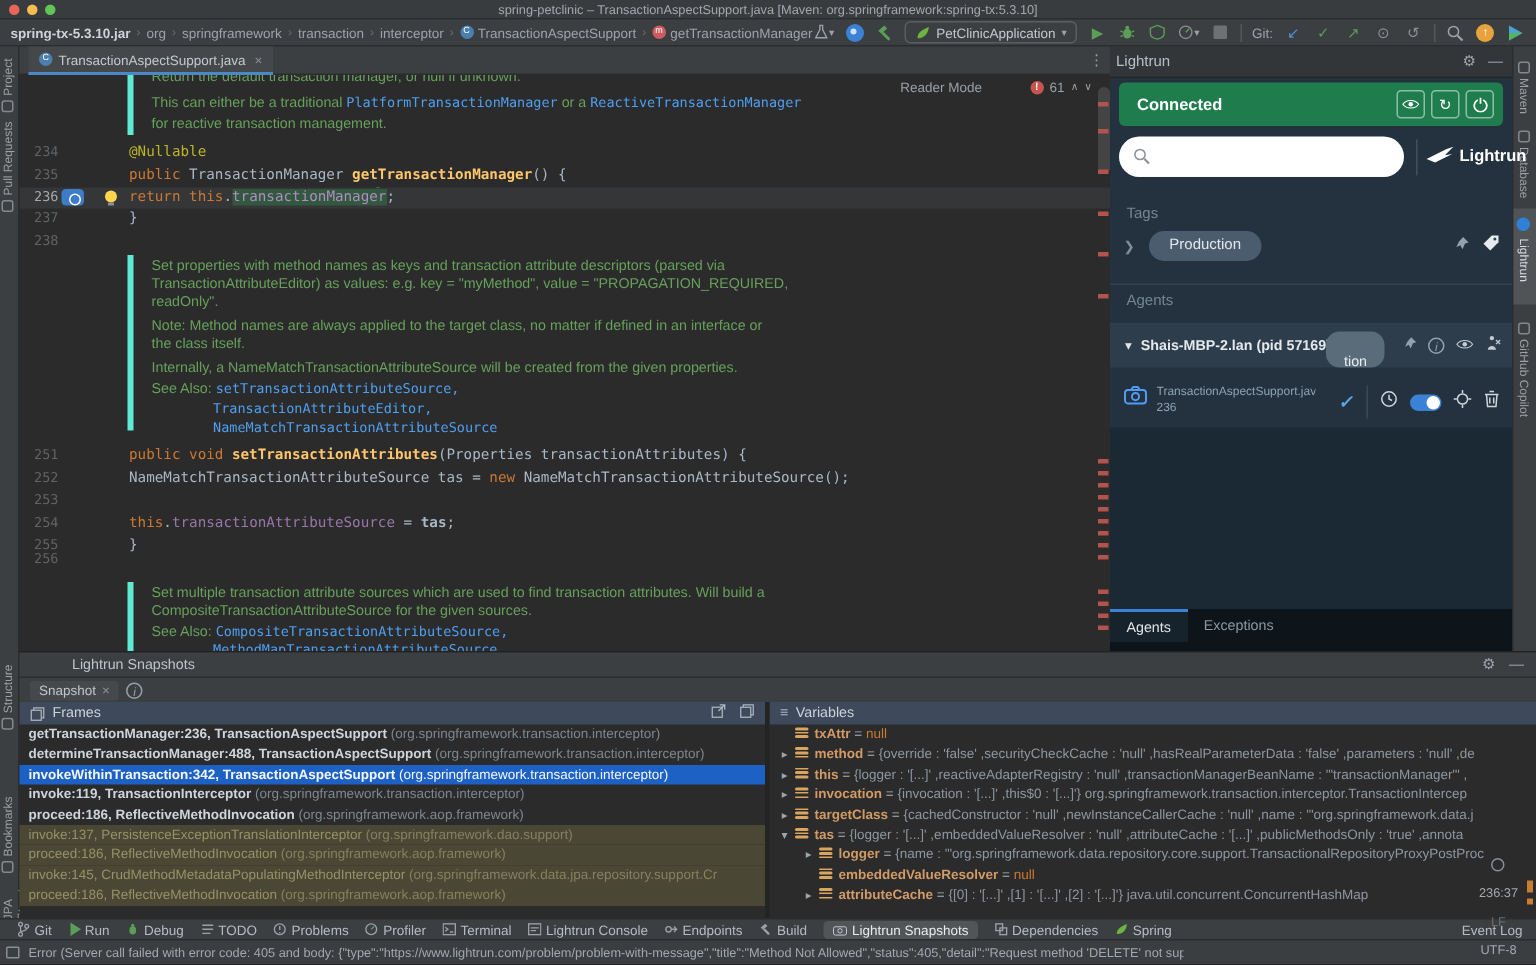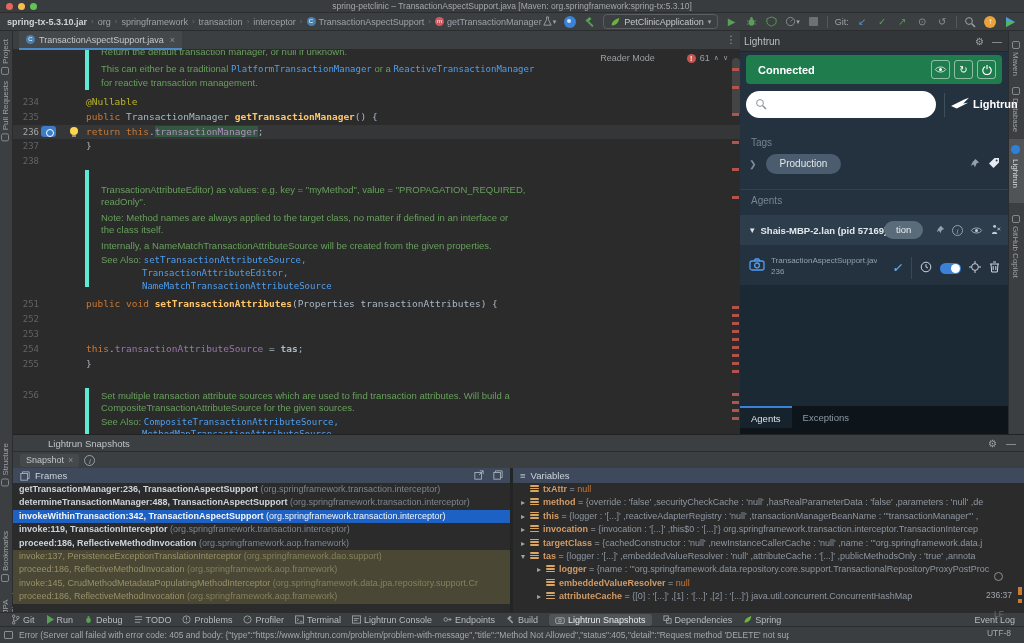--- a/index.html
+++ b/index.html
@@ -94,21 +94,21 @@
   .tagrow{position:absolute;left:0px;top:120px;width:268px;height:26px;display:flex;align-items:center;}
   .tag-chev{color:#7f8f9a;font-size:9px;margin-left:9px;}
   .tagpill{margin-left:9px;background:#4a5c6d;border-radius:10px;height:20px;line-height:20px;padding:0 14px;font-size:10px;color:#e2e7ea;}
   .tagrow .ics{margin-left:auto;display:flex;gap:8px;padding-right:8px;align-items:center;}
   .lr-hr{position:absolute;left:0;top:158px;width:268px;height:1px;background:#34404a;}
   .agentrow{position:absolute;left:0;top:184px;width:268px;height:30px;background:#2d3d4b;display:flex;align-items:center;}
   .agentrow .chv{color:#dfe6ea;font-size:9px;margin-left:10px;}
   .agentrow .nm{margin-left:6px;font-size:9.5px;font-weight:bold;color:#e4e9ed;white-space:nowrap;}
   .agentrow .cnt{margin-left:3px;font-size:9.5px;color:#4f9cf5;}
   .ag-overlay{position:absolute;left:144px;top:6px;background:#5a6b7a;border-radius:9px;height:18px;line-height:18px;
-              padding:0 12px;font-size:9.5px;color:#e8edf1;}
+              padding:12px 12px;font-size:9.5px;color:#e8edf1;}
   .agentrow .ics{margin-left:auto;display:flex;gap:7px;padding-right:7px;align-items:center;}
   .snaprow{position:absolute;left:0;top:220px;width:268px;height:34px;display:flex;align-items:flex-start;}
   .snap-cam{margin:6px 0 0 9px;}
   .snaptext{margin:4px 0 0 6px;width:106px;font-size:8px;color:#8fa1af;line-height:11px;}
   .snaptext div{white-space:nowrap;overflow:hidden;}
   .snap-ics{margin-left:auto;display:flex;gap:8px;padding-right:8px;align-items:center;height:34px;}
   .swoosh{color:#58a6e8;font-weight:bold;font-size:12px;transform:skewX(-12deg);}
   .snap-div{width:1px;height:22px;background:#3a4855;}
   .toggle{width:21px;height:11px;border-radius:6px;background:#3b82d6;position:relative;}
   .toggle:after{content:"";position:absolute;right:1px;top:1px;width:9px;height:9px;border-radius:50%;background:#fff;}
@@ -349,31 +349,32 @@
         </span>
       </div>
       <div class="sthumb"></div>
       <div class="caret-bar"></div>
     <div class="crow" style="top: 45px;"><span class="gut">234</span><span class="ctext"><span class="tk-ann">@Nullable</span></span></div>
         <div class="crow" style="top: 60px;"><span class="gut">235</span><span class="ctext"><span class="tk-kw">public </span><span class="tk-pl">TransactionManager </span><span class="tk-m">getTransactionManager</span><span class="tk-pl">() {</span></span></div>
         <div class="crow cur" style="top: 75px;"><span class="gut">236</span><span class="cam"></span><span class="bulb"></span><span class="ctext"><span class="tk-kw">return </span><span class="tk-kw">this</span><span class="tk-pl">.</span><span class="tk-hl">transactionManager</span><span class="tk-pl">;</span></span></div>
         <div class="crow" style="top: 89px;"><span class="gut">237</span><span class="ctext"><span class="tk-pl">}</span></span></div>
         <div class="crow" style="top: 104px;"><span class="gut">238</span><span class="ctext"></span></div>
         <div class="crow" style="top: 247px;"><span class="gut">251</span><span class="ctext"><span class="tk-kw">public void </span><span class="tk-m">setTransactionAttributes</span><span class="tk-pl">(Properties transactionAttributes) {</span></span></div>
-        <div class="crow" style="top: 262px;"><span class="gut">252</span></div>
+        <div class="crow" style="top: 262px;"><span class="gut">252</span><span class="ctext"><span class="tk-pl">NameMatchTransactionAttributeSource tas = </span><span class="tk-kw">new </span><span class="tk-pl">NameMatchTransactionAttributeSource();</span></span></div>
         <div class="crow" style="top: 277px;"><span class="gut">253</span></div>
         <div class="crow" style="top: 292px;"><span class="gut">254</span><span class="ctext"><span class="tk-kw">this</span><span class="tk-pl">.</span><span class="tk-fld">transactionAttributeSource</span><span class="tk-pl"> = </span><span class="tk-pl tk-b">tas</span><span class="tk-pl">;</span></span></div>
         <div class="crow" style="top: 307px;"><span class="gut">255</span><span class="ctext"><span class="tk-pl">}</span></span></div>
-        <div class="crow" style="top: 338px;"><span class="gut">256</span><span class="ctext"></span></div>
+        <div class="crow" style="top: 316px;"><span class="gut">256</span><span class="ctext"></span></div>
         <div class="docblock" style="top: -6px; height: 46px;">
           <div class="docline" style="top: 2px;"><span class="tk-doc">Return the default transaction manager, or null if unknown.</span></div>
           <div class="docline" style="top: 19px;"><span class="tk-doc">This can either be a traditional </span><span class="tk-lnk">PlatformTransactionManager</span><span class="tk-doc"> or a </span><span class="tk-lnk">ReactiveTransactionManager</span></div>
           <div class="docline" style="top: 33px;"><span class="tk-doc">for reactive transaction management.</span></div>
         </div>
         <div class="docblock" style="top: 120px; height: 117px;">
+          <div class="docline" style="top: 2px;"><span class="tk-doc">Set properties with method names as keys and transaction attribute descriptors (parsed via</span></div>
           <div class="docline" style="top: 14px;"><span class="tk-doc">TransactionAttributeEditor) as values: e.g. key = "myMethod", value = "PROPAGATION_REQUIRED,</span></div>
           <div class="docline" style="top: 26px;"><span class="tk-doc">readOnly".</span></div>
           <div class="docline" style="top: 42px;"><span class="tk-doc">Note: Method names are always applied to the target class, no matter if defined in an interface or</span></div>
           <div class="docline" style="top: 54px;"><span class="tk-doc">the class itself.</span></div>
           <div class="docline" style="top: 70px;"><span class="tk-doc">Internally, a NameMatchTransactionAttributeSource will be created from the given properties.</span></div>
           <div class="docline" style="top: 84px;"><span class="tk-doc">See Also: </span><span class="tk-lnk">setTransactionAttributeSource,</span></div>
           <div class="docline ind" style="top: 97px;"><span class="tk-lnk">TransactionAttributeEditor,</span></div>
           <div class="docline ind" style="top: 110px;"><span class="tk-lnk">NameMatchTransactionAttributeSource</span></div>
         </div>
         <div class="docblock" style="top: 338px; height: 46px;">

